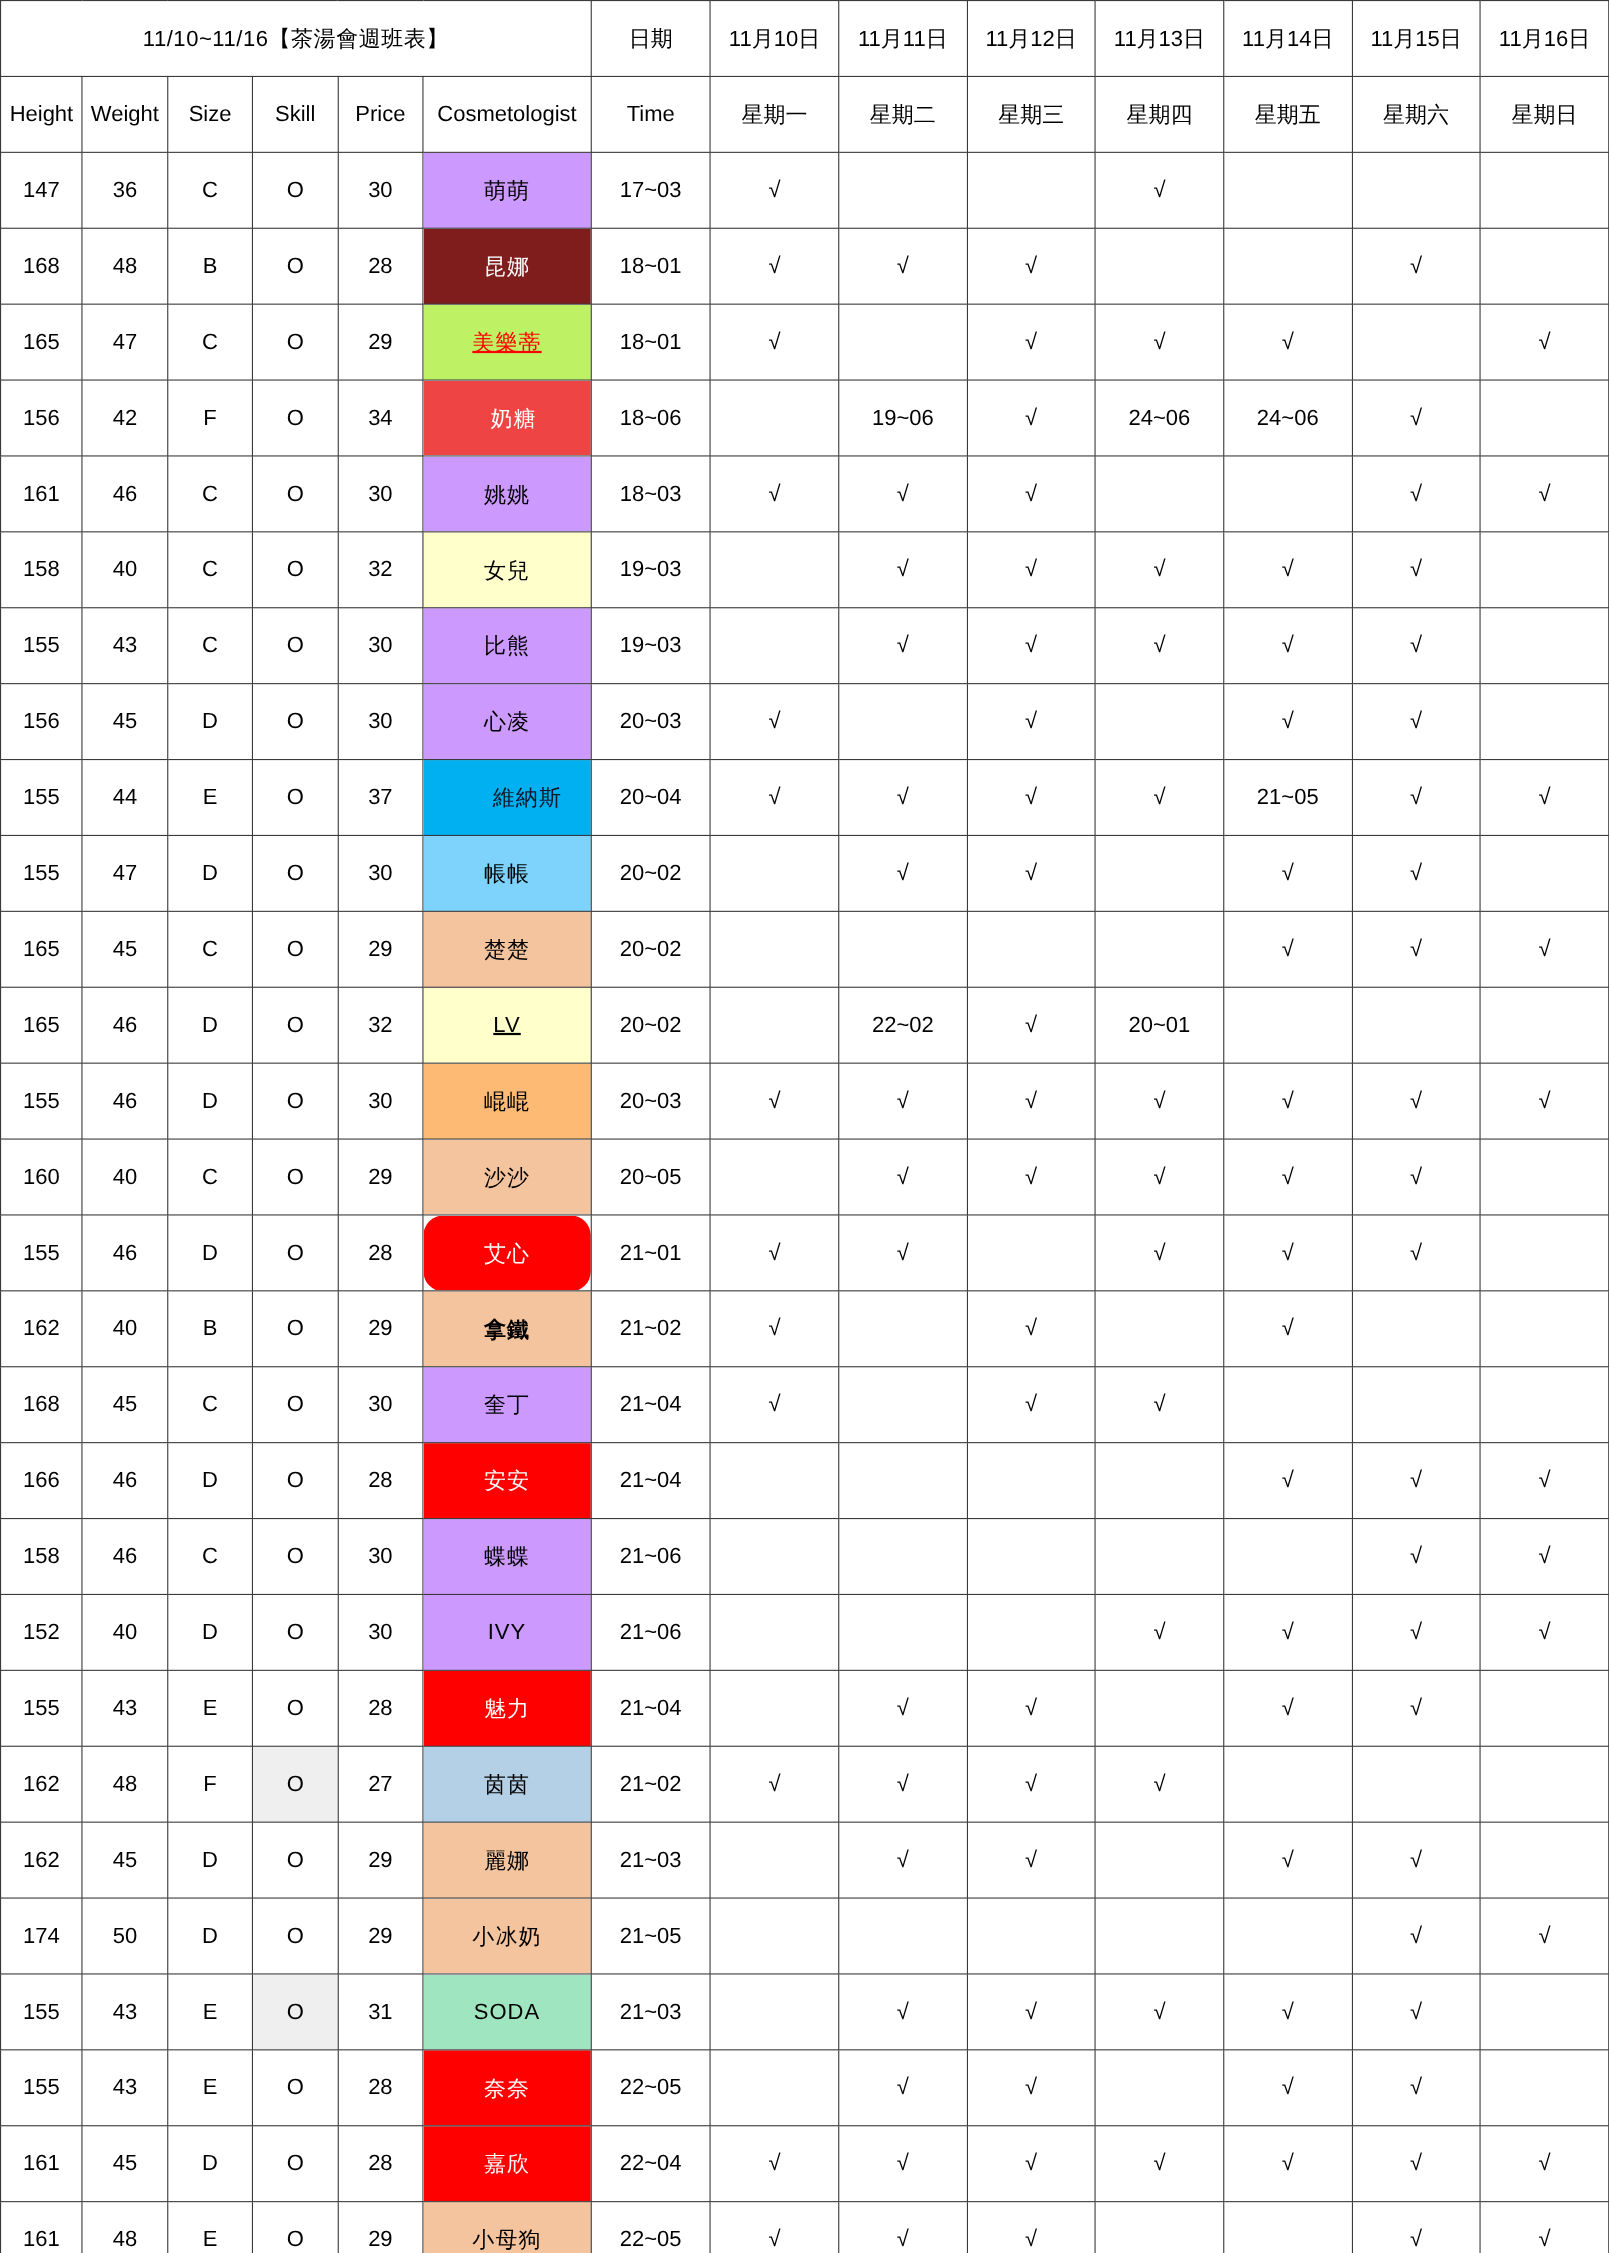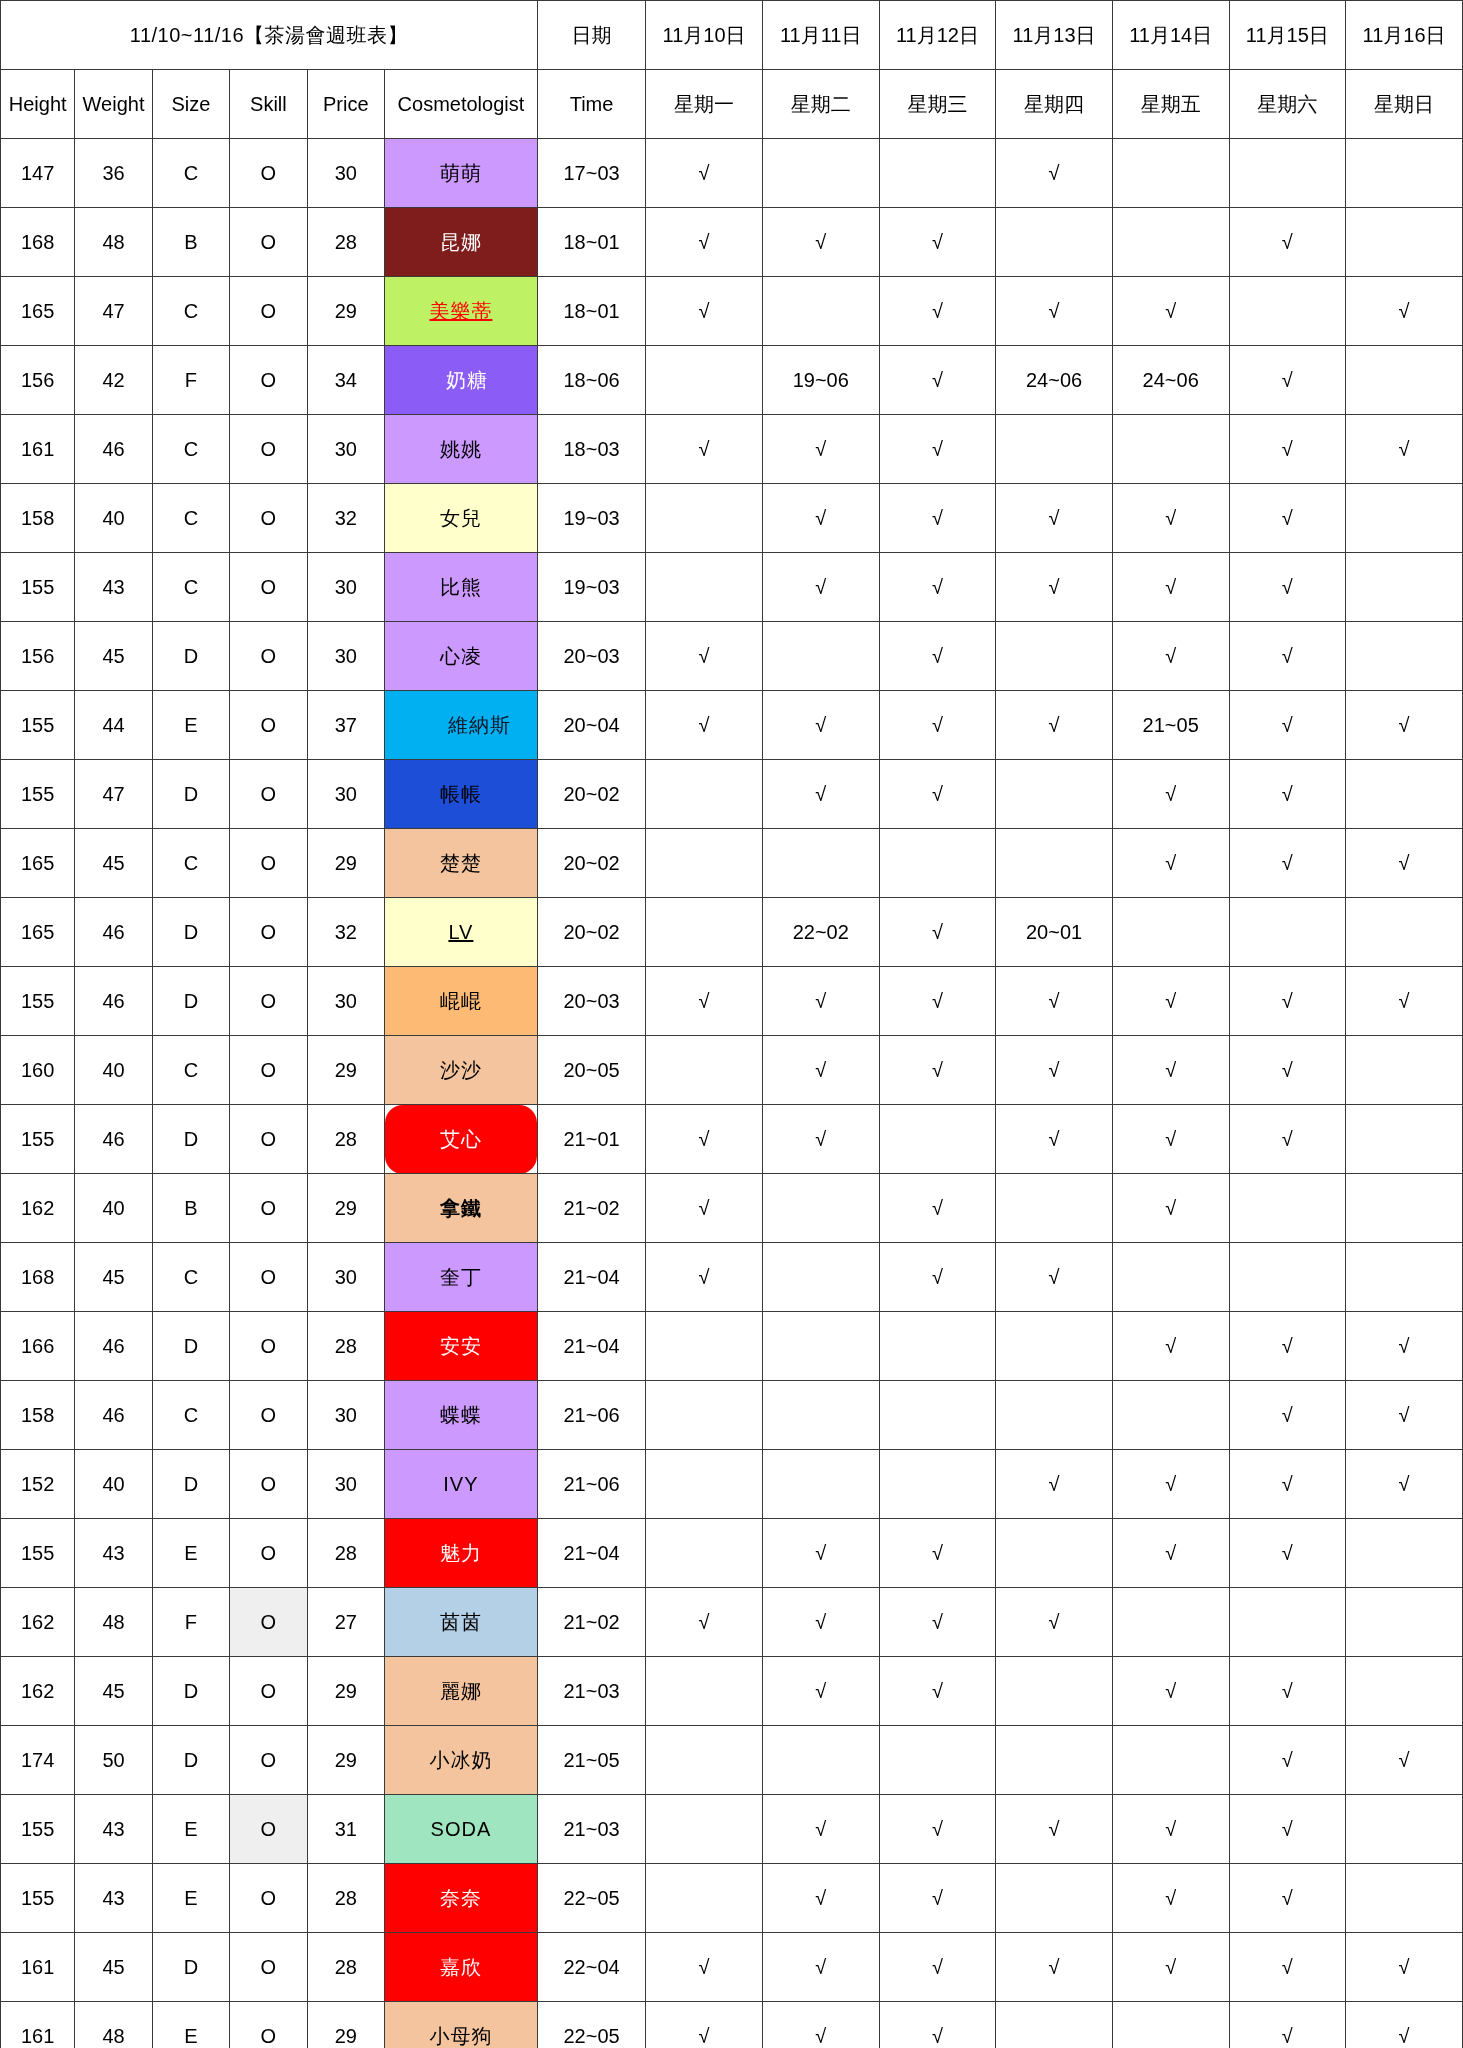--- a/index.html
+++ b/index.html
@@ -186,21 +186,21 @@
           <td class="mark-cell">√</td>
           <td class="mark-cell"></td>
           <td class="mark-cell">√</td>
         </tr>
         <tr>
           <td class="num-cell">156</td>
           <td class="num-cell">42</td>
           <td class="size-cell">F</td>
           <td class="skill-cell">O</td>
           <td class="price-cell">34</td>
-          <td class="name-cell" style="background: #8b5cf6; color: rgb(255, 255, 255); padding-left: 12px;">奶糖</td>
+          <td class="name-cell" style="background: #ef4444; color: rgb(255, 255, 255); padding-left: 12px;">奶糖</td>
           <td class="time-cell">18~06</td>
           <td class="mark-cell"></td>
           <td class="mark-cell textmark">19~06</td>
           <td class="mark-cell">√</td>
           <td class="mark-cell textmark">24~06</td>
           <td class="mark-cell textmark">24~06</td>
           <td class="mark-cell">√</td>
           <td class="mark-cell"></td>
         </tr>
         <tr>
@@ -282,21 +282,21 @@
           <td class="mark-cell textmark">21~05</td>
           <td class="mark-cell">√</td>
           <td class="mark-cell">√</td>
         </tr>
         <tr>
           <td class="num-cell">155</td>
           <td class="num-cell">47</td>
           <td class="size-cell">D</td>
           <td class="skill-cell">O</td>
           <td class="price-cell">30</td>
-          <td class="name-cell" style="background: #1d4ed8; color: rgb(0, 0, 0);">帳帳</td>
+          <td class="name-cell" style="background: #7dd3fc; color: rgb(0, 0, 0);">帳帳</td>
           <td class="time-cell">20~02</td>
           <td class="mark-cell"></td>
           <td class="mark-cell">√</td>
           <td class="mark-cell">√</td>
           <td class="mark-cell"></td>
           <td class="mark-cell">√</td>
           <td class="mark-cell">√</td>
           <td class="mark-cell"></td>
         </tr>
         <tr>

